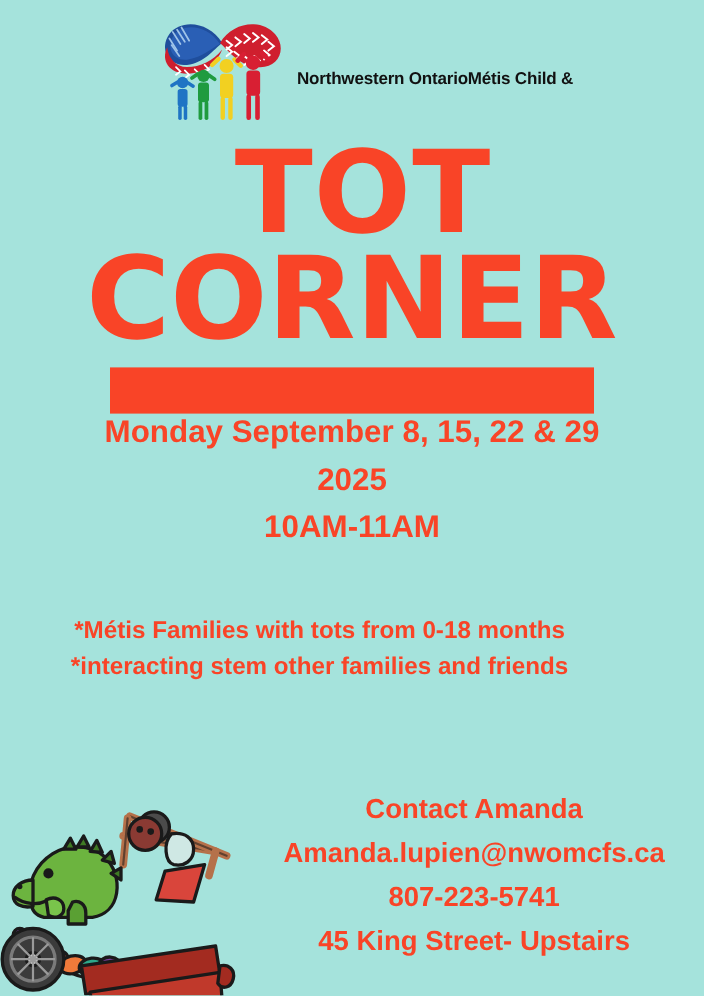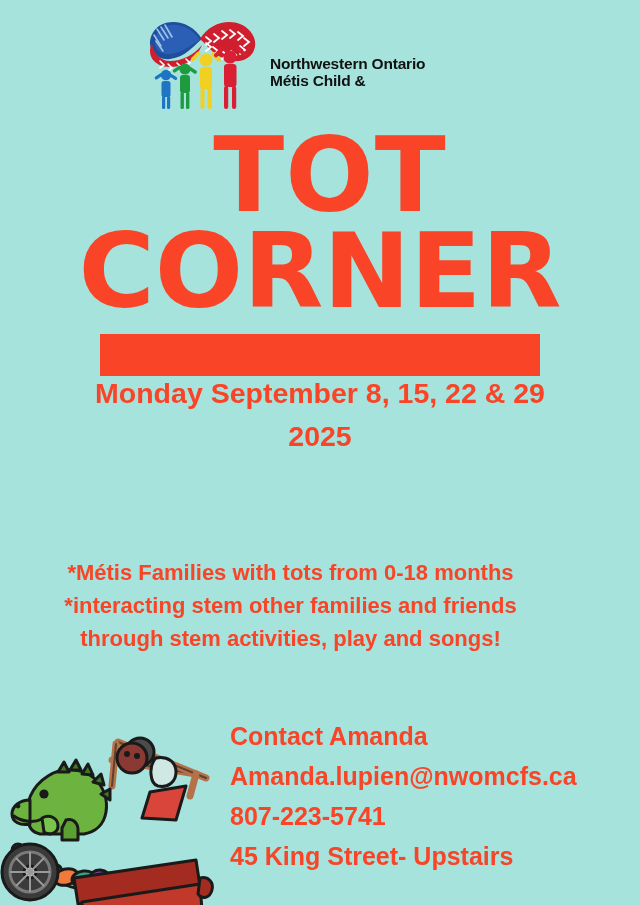--- a/index.html
+++ b/index.html
@@ -35,21 +35,20 @@
     gap: 8px;
   }
   .logo-mark {
     width: 122px;
     height: 98px;
     flex: 0 0 122px;
     position: relative;
   }
   .logo-text {
     display: flex;
-    flex-direction: column;
     justify-content: center;
     padding-top: 20px;
   }
   .logo-text span {
     display: block;
     color: #111111;
     font-weight: bold;
     font-size: 15.5px;
     line-height: 17.5px;
     letter-spacing: -0.2px;
@@ -118,21 +117,21 @@
     line-height: 33px;
   }
   .desc span { display: block; white-space: nowrap; }
 
   
   .contact {
     position: absolute;
     left: 230px;
     top: 716px;
     width: 402px;
-    text-align: left;
+    text-align: center;
     color: #f94427;
     font-size: 25px;
     font-weight: bold;
     line-height: 40px;
   }
   .contact span { display: block; white-space: nowrap; }
 
   
   .illo {
     position: absolute;
@@ -237,26 +236,26 @@
   <div class="headline">
     <span class="l1">TOT</span>
     <span class="l2">CORNER</span>
   </div>
 
   <div class="rule"></div>
 
   <div class="dates">
     <span>Monday September 8, 15, 22 &amp; 29</span>
     <span>2025</span>
+    <span>10AM-11AM</span>
   </div>
 
   <div class="desc">
     <span>*Métis Families with tots from 0-18 months</span>
     <span>*interacting stem other families and friends</span>
-    <span>through stem activities, play and songs!</span>
   </div>
 
   <div class="contact">
     <span>Contact Amanda</span>
     <span>Amanda.lupien@nwomcfs.ca</span>
     <span>807-223-5741</span>
     <span>45 King Street- Upstairs</span>
   </div>
 
   <div class="illo">

